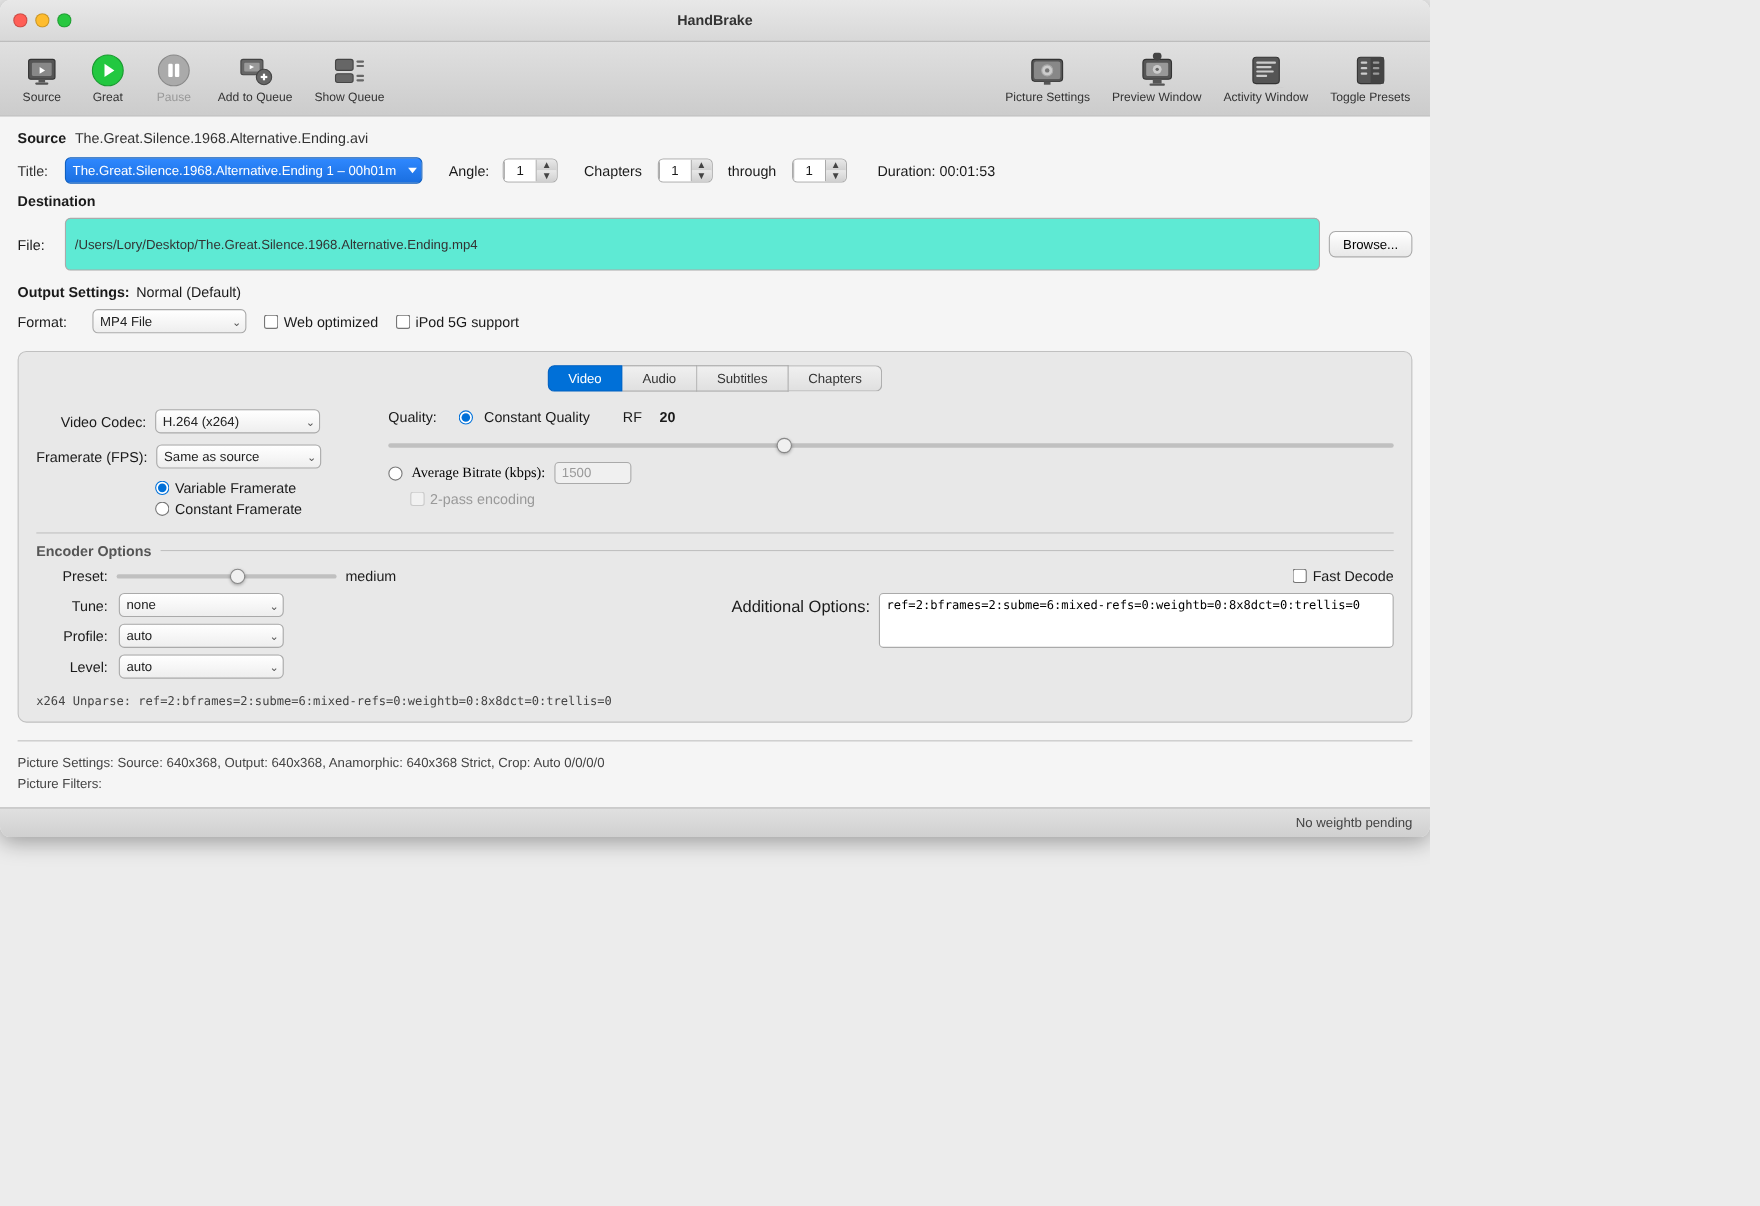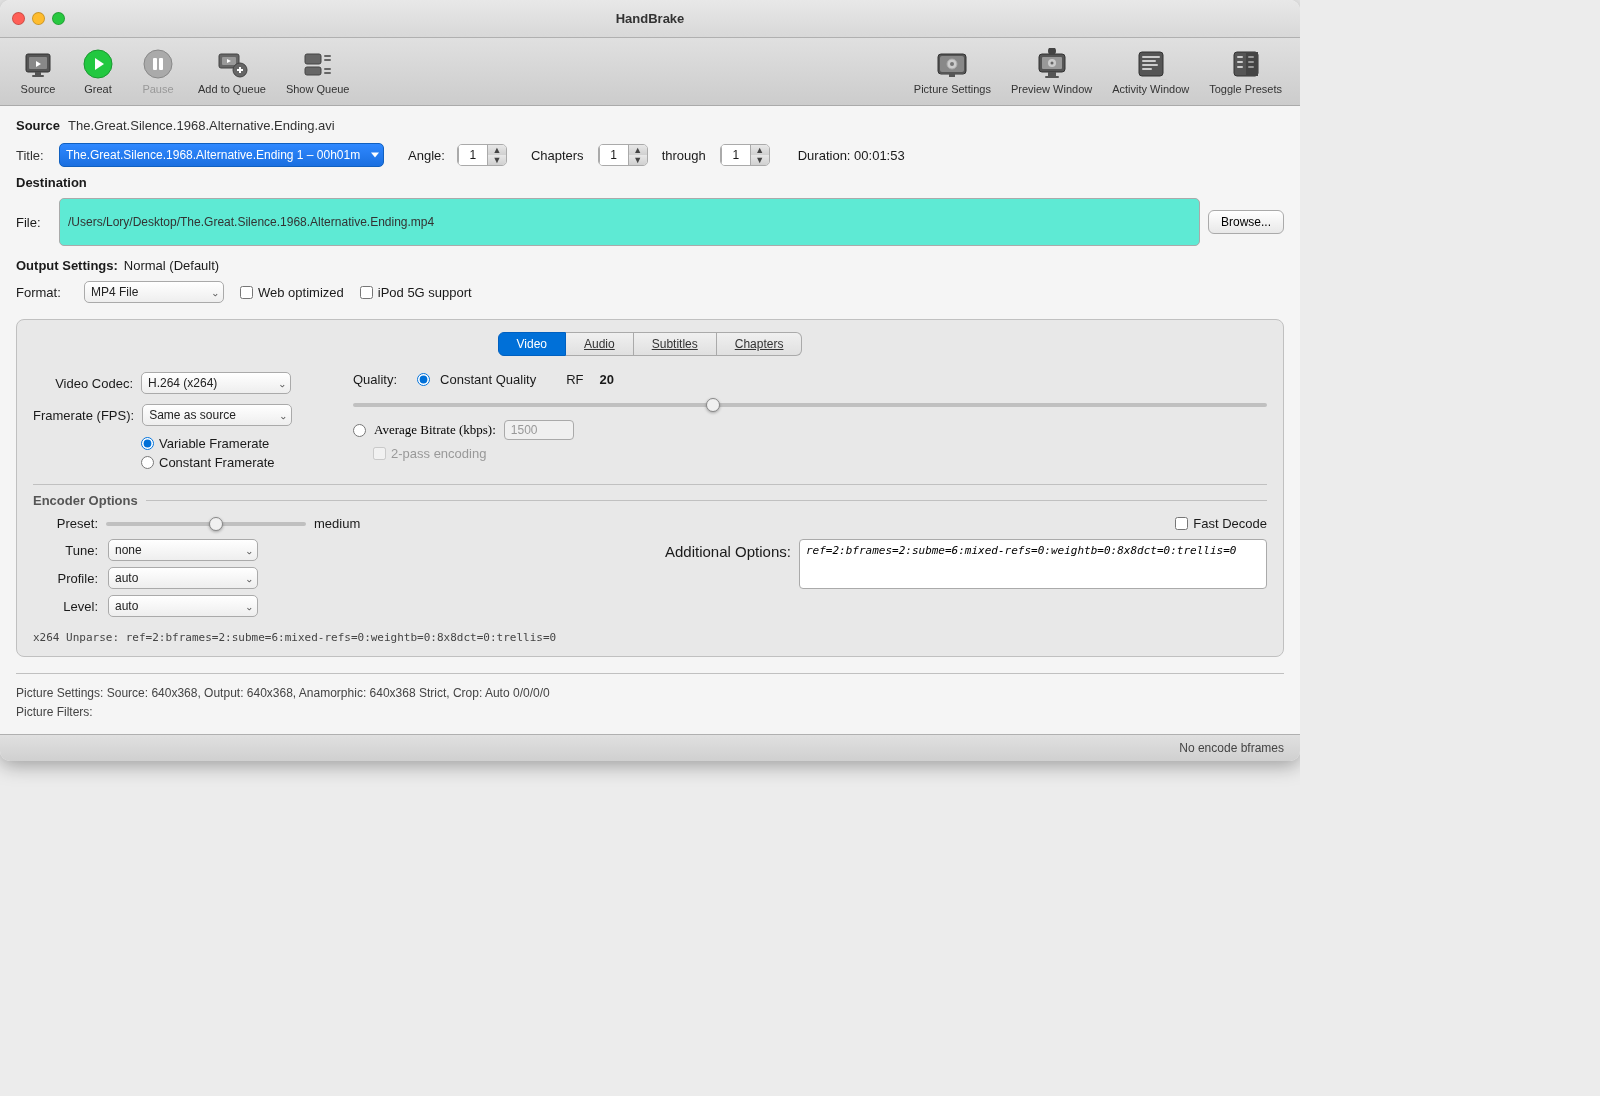--- a/index.html
+++ b/index.html
@@ -253,21 +253,21 @@
     .tab-btn {
       padding: 4px 18px;
       font-size: 12px;
       border: 1px solid #aaa;
       background: linear-gradient(to bottom, #f0f0f0, #e0e0e0);
       cursor: pointer;
       color: #333;
     }
     .tab-btn:first-child { border-radius: 6px 0 0 6px; }
     .tab-btn:last-child { border-radius: 0 6px 6px 0; }
-    .tab-btn + .tab-btn { border-left: none; text-decoration: underline; }
+    .tab-btn + .tab-btn { border-left: none; }
     .tab-btn.active {
       background: #0070d8;
       color: white;
       border-color: #0060c0;
     }
 
     .codec-row {
       display: flex;
       align-items: center;
       gap: 8px;
@@ -466,21 +466,20 @@
     .additional-input {
       flex: 1;
       border: 1px solid #aaa;
       border-radius: 4px;
       padding: 4px 6px;
       font-size: 11px;
       background: white;
       min-height: 50px;
       resize: none;
       font-family: monospace;
-      font-style: italic;
     }
 
     .x264-unparse {
       font-size: 11px;
       color: #444;
       margin-top: 8px;
       font-family: monospace;
     }
 
     .bottom-info {
@@ -897,15 +896,15 @@
     </div>
 
     <div class="bottom-info">
       <div>Picture Settings: Source: 640x368, Output: 640x368, Anamorphic: 640x368 Strict, Crop: Auto 0/0/0/0</div>
       <div>Picture Filters:</div>
     </div>
 
   </div>
 
   <div class="status-bar">
-    <span>No encode bframes</span>
+    <span>No weightb pending</span>
   </div>
 </div>
 
 </body></html>

